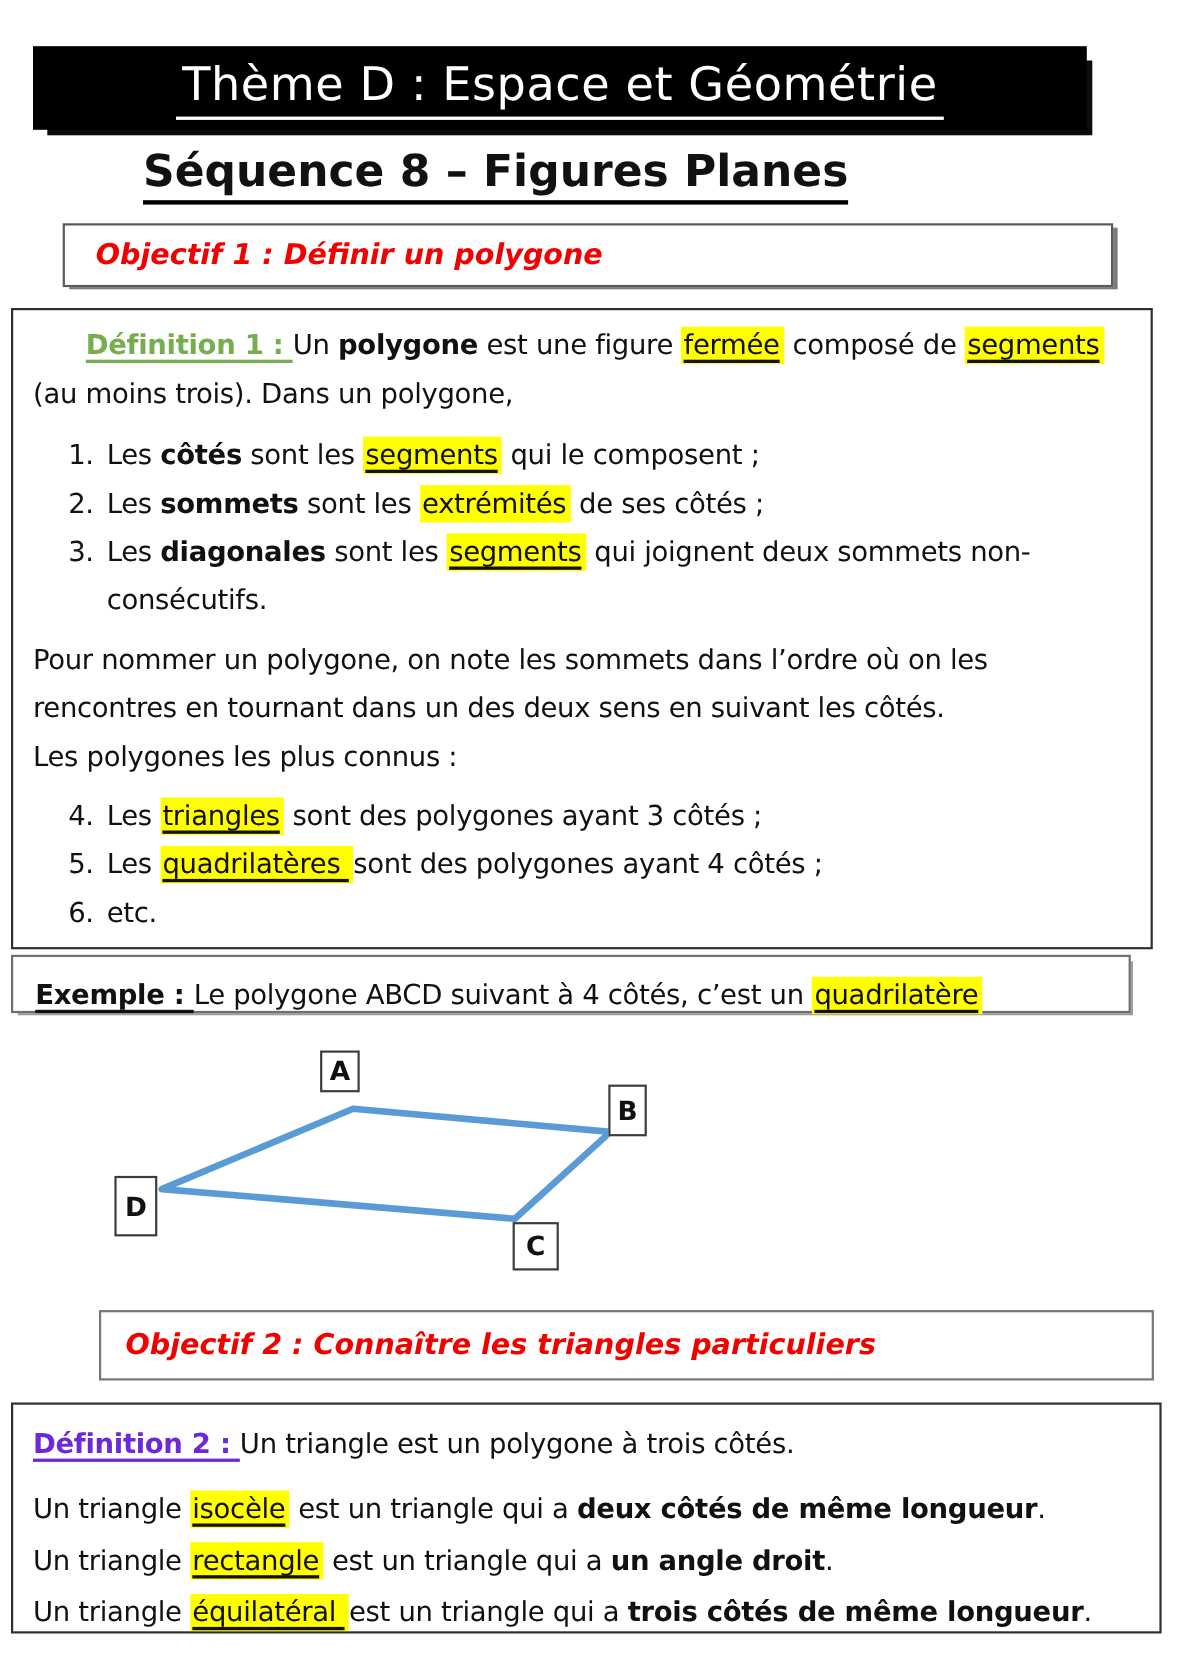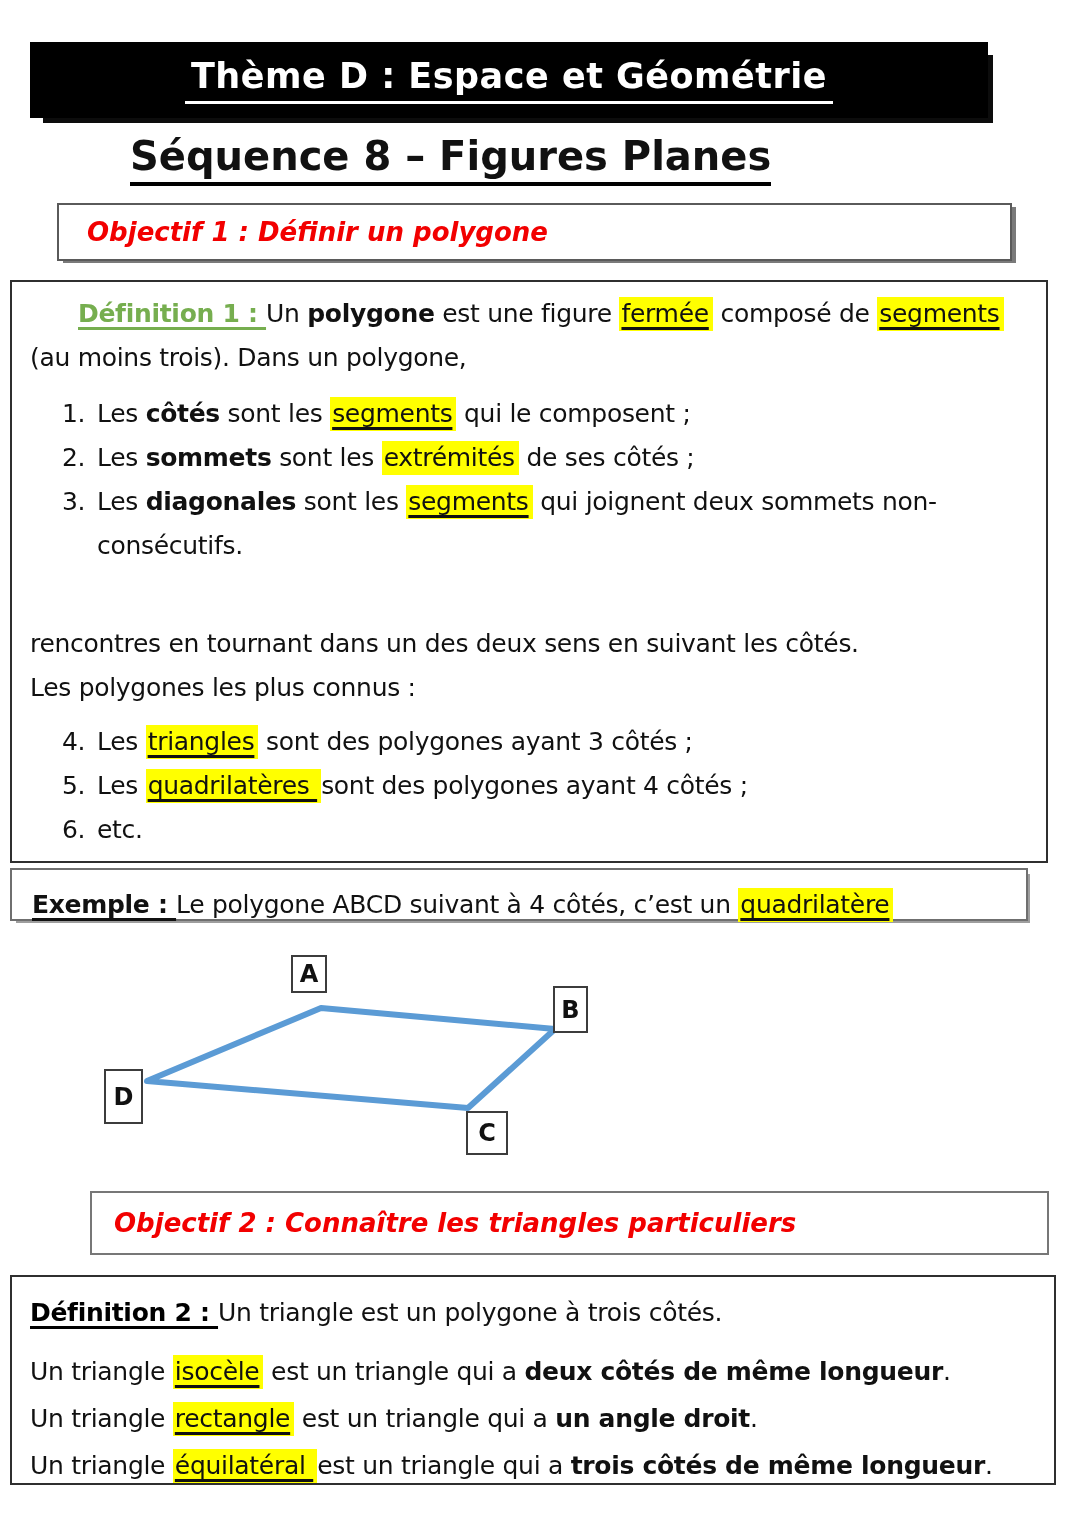--- a/index.html
+++ b/index.html
@@ -4,21 +4,21 @@
 <style>
   html,body{margin:0;padding:0;background:#ffffff;overflow:hidden;}
   body{width:1080px;height:1527px;position:relative;
        font-family:"DejaVu Sans","Liberation Sans",sans-serif;color:#111;}
   .page{position:absolute;inset:0;background:#fff;}
 
   
   .banner{position:absolute;left:30px;top:42px;width:958px;height:76px;
           background:#000;display:flex;align-items:center;justify-content:center;
           box-shadow:9px 9px 0 -4px #0c0c0c;}
-  .banner-title{color:#fff;font-size:35px;font-weight:700;letter-spacing:.5px;
+  .banner-title{color:#fff;font-size:42px;font-weight:400;letter-spacing:.5px;
           border-bottom:3px solid #fff;padding:0 6px 5px 6px;white-space:nowrap;}
 
   
   .sequence-title{position:absolute;left:130px;top:133px;font-size:40px;font-weight:700;
           border-bottom:4px solid #000;padding-bottom:3px;white-space:nowrap;}
 
   
   .objective{position:absolute;border:2px solid #5a5a5a;background:#fff;
           display:flex;align-items:center;font-style:italic;}
   .objective1{left:57px;top:203px;width:951px;height:54px;
@@ -81,21 +81,21 @@
     </div>
     <div class="ditem">
       <span class="num">2.</span>
       <span><span>Les </span><span class="b">sommets</span><span> sont les </span><span class="h">extrémités</span><span> de ses côtés ;</span></span>
     </div>
     <div class="ditem">
       <span class="num">3.</span>
       <span><span>Les </span><span class="b">diagonales</span><span> sont les </span><span class="u h">segments</span><span> qui joignent deux sommets non-</span><br><span>consécutifs.</span></span>
     </div>
 
-    <p class="para"><br><span>rencontres en tournant dans un des deux sens en suivant les côtés.</span><br><span>Les polygones les plus connus :</span></p>
+    <p class="para"><span>Pour nommer un polygone, on note les sommets dans l’ordre où on les</span><br><span>rencontres en tournant dans un des deux sens en suivant les côtés.</span><br><span>Les polygones les plus connus :</span></p>
 
     <div class="ditem">
       <span class="num">4.</span>
       <span><span>Les </span><span class="u h">triangles</span><span> sont des polygones ayant 3 côtés ;</span></span>
     </div>
     <div class="ditem">
       <span class="num">5.</span>
       <span><span>Les </span><span class="u h">quadrilatères </span><span>sont des polygones ayant 4 côtés ;</span></span>
     </div>
     <div class="ditem">
@@ -116,19 +116,19 @@
     <div class="vlabel" style="left: 553px; top: 51px; width: 35px; height: 47px;">B</div>
     <div class="vlabel" style="left: 466px; top: 176px; width: 42px; height: 44px;">C</div>
     <div class="vlabel" style="left: 104px; top: 134px; width: 39px; height: 55px;">D</div>
   </div>
 
   <div class="objective objective2">
     <span class="objective-label" style="padding-left:22px;">Objectif 2 : Connaître les triangles particuliers</span>
   </div>
 
   <div class="defbox def2">
-    <p class="intro"><span class="b u" style="color: #000000;">Définition 2 : </span><span>Un triangle est un polygone à trois côtés.</span></p>
+    <p class="intro"><span class="b u" style="color: #6d28d9;">Définition 2 : </span><span>Un triangle est un polygone à trois côtés.</span></p>
     <div class="dline"><span>Un triangle </span><span class="u h">isocèle</span><span> est un triangle qui a </span><span class="b">deux côtés de même longueur</span><span>.</span></div>
     <div class="dline"><span>Un triangle </span><span class="u h">rectangle</span><span> est un triangle qui a </span><span class="b">un angle droit</span><span>.</span></div>
     <div class="dline"><span>Un triangle </span><span class="u h">équilatéral </span><span>est un triangle qui a </span><span class="b">trois côtés de même longueur</span><span>.</span></div>
   </div>
 
 </div>
 
 </body></html>

